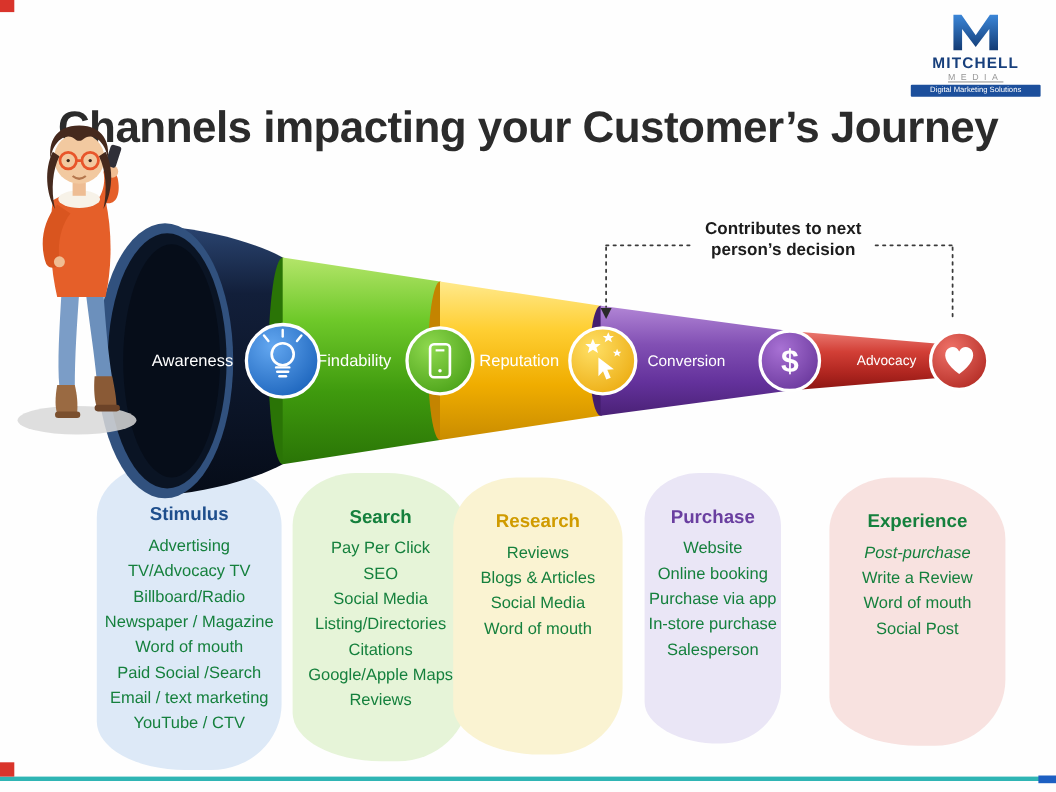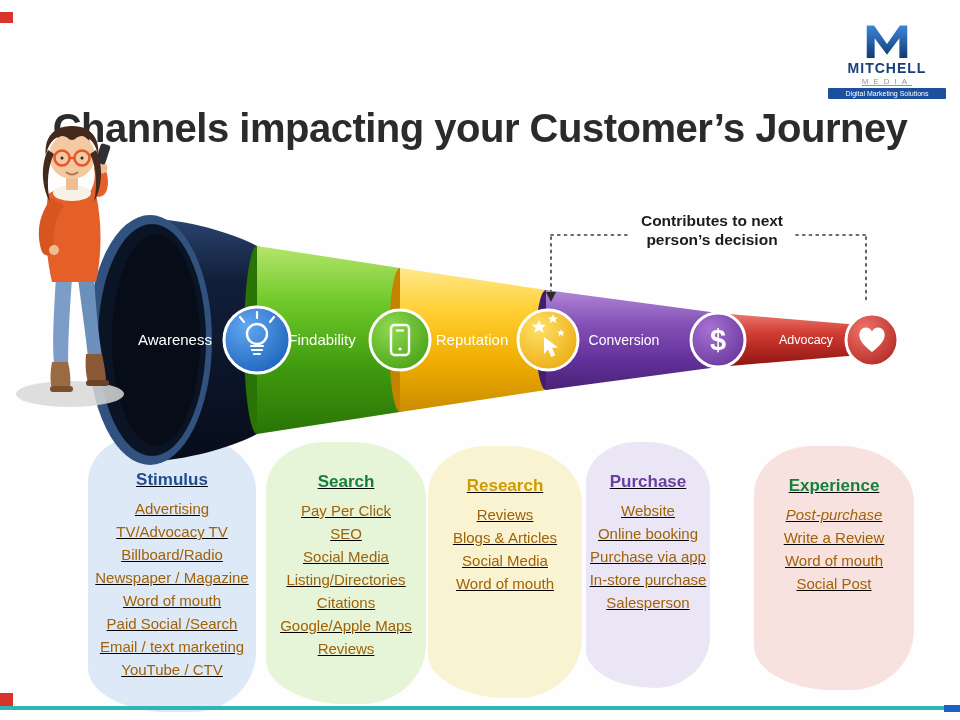--- a/index.html
+++ b/index.html
@@ -1,18 +1,18 @@
 <!DOCTYPE html>
 <html><head>
 <meta charset="utf-8">
 <style>
   * { margin:0; padding:0; box-sizing:border-box; }
   html,body { width:960px; height:720px; }
   body { font-family:"Liberation Sans",sans-serif; background:#fefefe; position:relative; overflow:hidden; }
-  .slide { position:absolute; inset:0;margin-top:12px; }
+  .slide { position:absolute; inset:0; }
 
   .title { position:absolute; top:94px; left:0; width:100%; text-align:center;
            font-size:40px; font-weight:bold; color:#2b2b2b; letter-spacing:-0.5px; }
 
   
   .logo { position:absolute; right:14px; top:10px; width:118px; text-align:center; z-index:5; }
   .logo-name { font-weight:bold; color:#173f7c; font-size:14px; letter-spacing:1px; margin-top:-2px; }
   .logo-media { color:#979797; font-size:8px; letter-spacing:5px; margin-top:1px;text-decoration:underline; }
   .logo-tagline { background:#1c4f9c; color:#fff; font-size:7px; padding:2px 0; margin-top:2px; border-radius:1px; }
 
@@ -21,29 +21,29 @@
   .funnel-svg text { font-family:"Liberation Sans",sans-serif; }
 
   
   .annotation { position:absolute; left:610px; top:199px; width:204px; text-align:center;
                 font-weight:bold; font-size:15.5px; color:#1c1c1c; line-height:19px; z-index:4; }
 
   
   .person { position:absolute; left:10px; top:84px; width:132px; height:316px; z-index:4; }
 
   
-  .column { position:absolute; z-index:1; border-radius:58px 74px 64px 80px / 48px 56px 60px 44px;text-decoration:underline; }
+  .column { position:absolute; z-index:1; border-radius:58px 74px 64px 80px / 48px 56px 60px 44px; }
   .col0 { left:88px;  top:422px; width:168px; height:278px; }
   .col1 { left:266px; top:430px; width:160px; height:262px; }
-  .col2 { left:428px; top:434px; width:154px; height:252px; }
+  .col2 { left:412px; top:434px; width:154px; height:252px; }
   .col3 { left:586px; top:430px; width:124px; height:246px; }
   .col4 { left:754px; top:434px; width:160px; height:244px; }
   .col-header { font-size:17px; font-weight:bold; padding-top:30px; text-align:center; }
   .col0 .col-header { padding-top:36px; }
-  .col-items { margin-top:7px; text-align:center; font-size:15px; line-height:23px; color:#a16207; }
+  .col-items { margin-top:7px; text-align:center; font-size:15px; line-height:23px; color:#15803d; }
 
   
   .corner-red-top { position:absolute; left:0; top:0; width:13px; height:11px; background:#d9342b; z-index:6; }
   .corner-red-bottom { position:absolute; left:0; bottom:14px; width:13px; height:13px; background:#d9342b; z-index:6; }
   .bottom-line { position:absolute; left:0; bottom:10px; width:100%; height:4px; background:#2fb5b4; z-index:5; }
   .bottom-line-right { position:absolute; right:0; bottom:8px; width:16px; height:7px; background:#1d5fc2; z-index:6; }
 </style>
 </head>
 <body>
 

